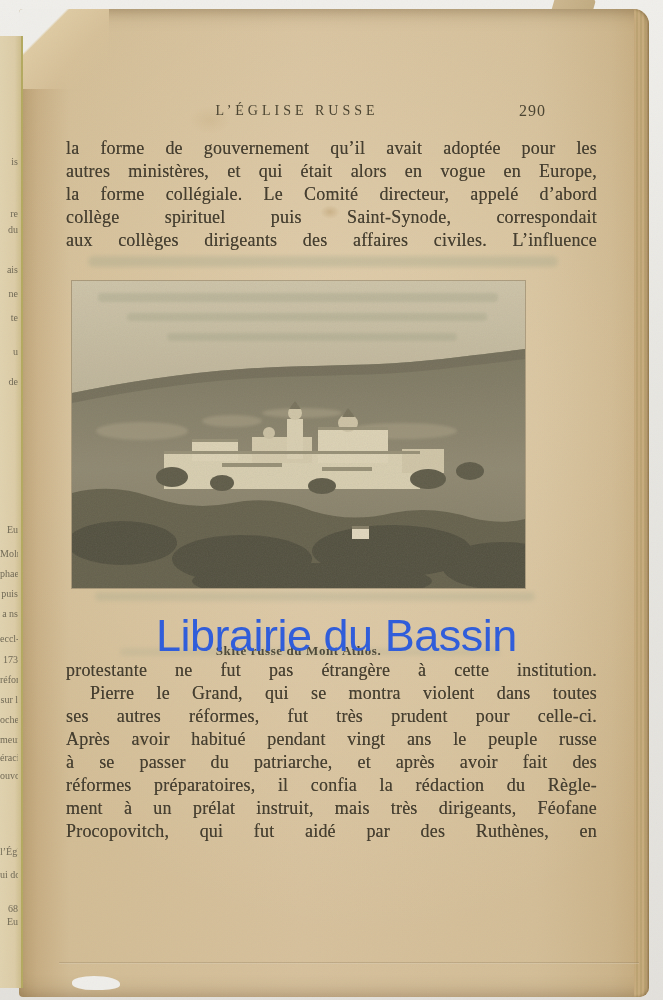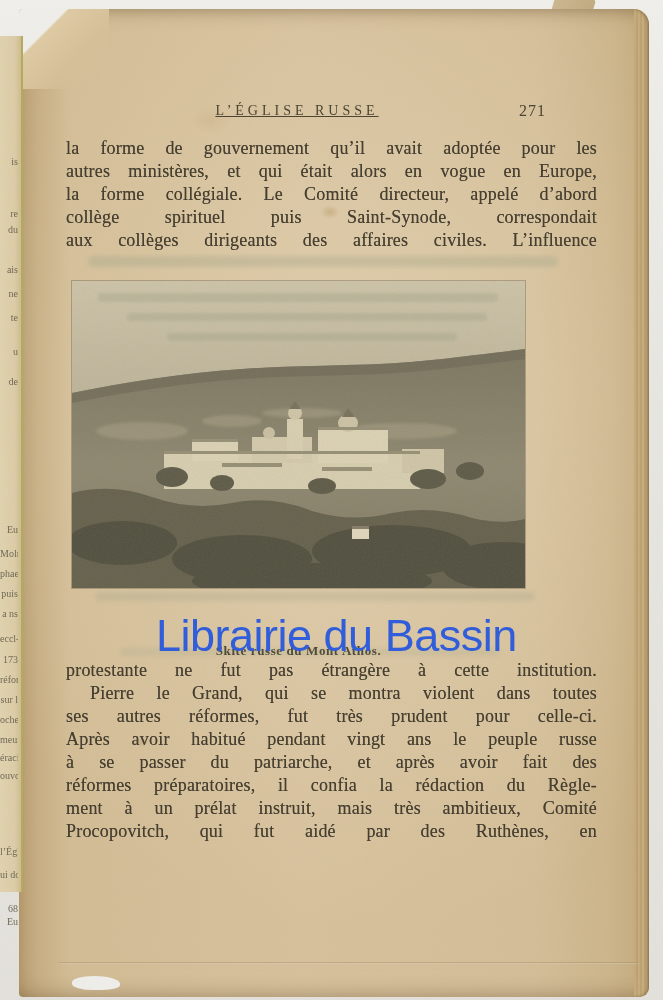--- a/index.html
+++ b/index.html
@@ -9,21 +9,21 @@
   
   .backdrop{position:absolute;inset:0;background:
     linear-gradient(180deg,#f0efeb 0%,#e7e6e1 40%,#e3e1dc 100%);}
 
   
   .tab{position:absolute;left:552px;top:-6px;width:40px;height:34px;
        background:linear-gradient(100deg,#cdb78f,#bfa97e);
        transform:rotate(16deg);border-radius:3px;z-index:1;}
 
   
-  .sliver{position:absolute;left:0;top:36px;width:21px;height:856px;z-index:4;
+  .sliver{position:absolute;left:0;top:36px;width:21px;height:952px;z-index:4;
           background:linear-gradient(90deg,#e0d2ae 0%,#dccca6 70%,#cdbd8d 100%);
           border-right:2px solid #b3a95e;}
   .frag{position:absolute;right:3px;width:18px;height:12px;overflow:hidden;
         font-size:10px;color:#6e6753;text-align:right;white-space:nowrap;line-height:12px;}
 
   
   .page{position:absolute;left:19px;top:9px;width:630px;height:988px;z-index:2;
     border-radius:4px 16px 10px 4px;
     background:
       radial-gradient(120% 90% at 55% 40%, rgba(255,246,222,.25), rgba(0,0,0,0) 60%),
@@ -46,21 +46,21 @@
   
   .stains{position:absolute;inset:0;z-index:3;pointer-events:none;background:
     radial-gradient(14px 10px at 330px 212px, rgba(150,110,50,.25), rgba(0,0,0,0) 70%),
     radial-gradient(10px 8px at 142px 742px, rgba(150,110,50,.2), rgba(0,0,0,0) 70%),
     radial-gradient(22px 14px at 500px 332px, rgba(160,125,60,.15), rgba(0,0,0,0) 70%),
     radial-gradient(30px 20px at 210px 120px, rgba(160,130,70,.12), rgba(0,0,0,0) 70%);}
 
   
   .content{position:absolute;inset:0;z-index:5;color:#433d30;}
   .running-title{position:absolute;left:66px;top:103px;width:462px;text-align:center;
-    font-size:14px;letter-spacing:4px;color:#49422f;text-decoration:underline;}
+    font-size:14px;letter-spacing:4px;color:#49422f;}
   .page-number{position:absolute;left:486px;top:102px;width:60px;text-align:right;
     font-size:16px;letter-spacing:1px;color:#49422f;}
 
   .para{position:absolute;left:66px;width:531px;font-size:18px;line-height:23px;
     letter-spacing:.2px;color:#433c2d;text-shadow:0 0 .5px rgba(67,60,45,.7);}
   .para1{top:137px;}
   .para2{top:659px;}
   .tline{text-align:justify;text-align-last:justify;height:23px;overflow:hidden;}
   .tline.ind{text-indent:24px;}
 
@@ -130,21 +130,21 @@
       <div class="frag" style="top: 833px;">ui donn</div>
       <div class="frag" style="top: 867px;">68</div>
       <div class="frag" style="top: 880px;">Eu</div>
     </div>
 
   <div class="stains"></div>
 
   <div class="content">
 
     <div class="running-title">L’ÉGLISE RUSSE</div>
-    <div class="page-number">271</div>
+    <div class="page-number">290</div>
 
     <div class="para para1">
 
     <div class="tline">la forme de gouvernement qu’il avait adoptée pour les</div>
         <div class="tline">autres ministères, et qui était alors en vogue en Europe,</div>
         <div class="tline">la forme collégiale. Le Comité directeur, appelé d’abord</div>
         <div class="tline">collège spirituel puis Saint-Synode, correspondait</div>
         <div class="tline">aux collèges dirigeants des affaires civiles. L’influence</div>
       </div>
 
@@ -239,21 +239,21 @@
     <div class="ghost g3"></div>
 
     <div class="para para2">
 
     <div class="tline">protestante ne fut pas étrangère à cette institution.</div>
         <div class="tline ind">Pierre le Grand, qui se montra violent dans toutes</div>
         <div class="tline">ses autres réformes, fut très prudent pour celle-ci.</div>
         <div class="tline">Après avoir habitué pendant vingt ans le peuple russe</div>
         <div class="tline">à se passer du patriarche, et après avoir fait des</div>
         <div class="tline">réformes préparatoires, il confia la rédaction du Règle-</div>
-        <div class="tline">ment à un prélat instruit, mais très ambitieux, Comité</div>
+        <div class="tline">ment à un prélat instruit, mais très dirigeants, Féofane</div>
         <div class="tline">Procopovitch, qui fut aidé par des Ruthènes, en</div>
       </div>
 
     <div class="watermark" style="color: rgb(45, 91, 219);">Librairie du Bassin</div>
   </div>
 
   <svg class="grain" width="663" height="1000">
     <filter id="g2f">
         <feTurbulence type="fractalNoise" baseFrequency="0.8" numOctaves="2"></feTurbulence>
       </filter>

